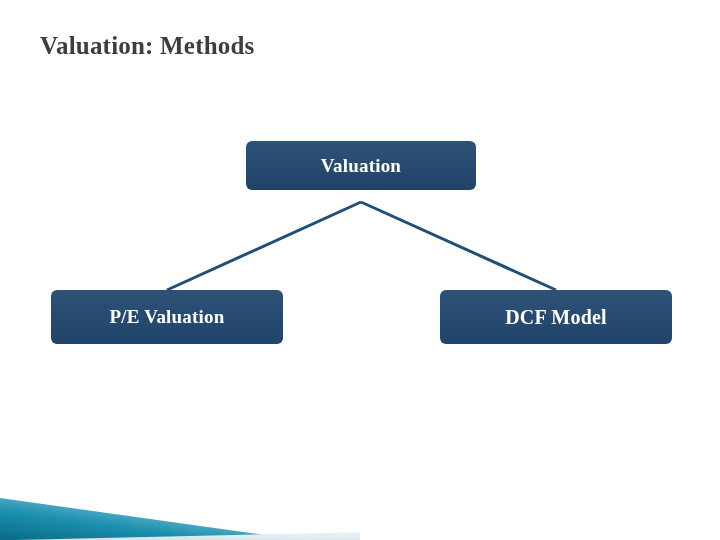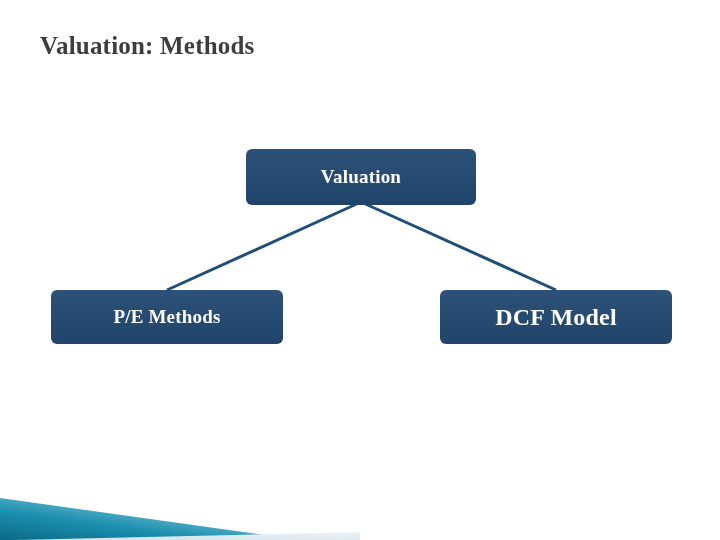--- a/index.html
+++ b/index.html
@@ -55,41 +55,40 @@
     justify-content: center;
     text-align: center;
     letter-spacing: 0.2px;
     box-sizing: border-box;
   }
 
   #node-valuation {
     left: 246px;
     top: 141px;
     width: 230px;
-    height: 56px;
+    height: 49px;
     font-size: 19px;
     background: linear-gradient(180deg, #2e5277 0%, #274b70 50%, #21436a 100%);
-    margin-top: 8px;
   }
 
   #node-pe {
     left: 51px;
     top: 290px;
     width: 232px;
     height: 54px;
     font-size: 19px;
     background: linear-gradient(180deg, #2e5277 0%, #274b70 50%, #21436a 100%);
   }
 
   #node-dcf {
     left: 440px;
     top: 290px;
     width: 232px;
     height: 54px;
-    font-size: 24px;
+    font-size: 20px;
     background: linear-gradient(180deg, #2e5277 0%, #274b70 50%, #21436a 100%);
   }
 
   #connectors {
     position: absolute;
     left: 0;
     top: 0;
     width: 720px;
     height: 540px;
     pointer-events: none;
@@ -115,21 +114,21 @@
     <svg id="connectors" viewBox="0 0 720 540" xmlns="http://www.w3.org/2000/svg">
       <line x1="361" y1="202" x2="167" y2="290" stroke="#1f4e79" stroke-width="3"></line>
       <line x1="361" y1="202" x2="556" y2="290" stroke="#1f4e79" stroke-width="3"></line>
     </svg>
 
     <div class="node" id="node-valuation">
       <span>Valuation</span>
     </div>
 
     <div class="node" id="node-pe">
-      <span>P/E Methods</span>
+      <span>P/E Valuation</span>
     </div>
 
     <div class="node" id="node-dcf">
       <span>DCF Model</span>
     </div>
 
   </div>
 
   <svg id="footer-deco" viewBox="0 0 360 100" xmlns="http://www.w3.org/2000/svg">
     <defs>

